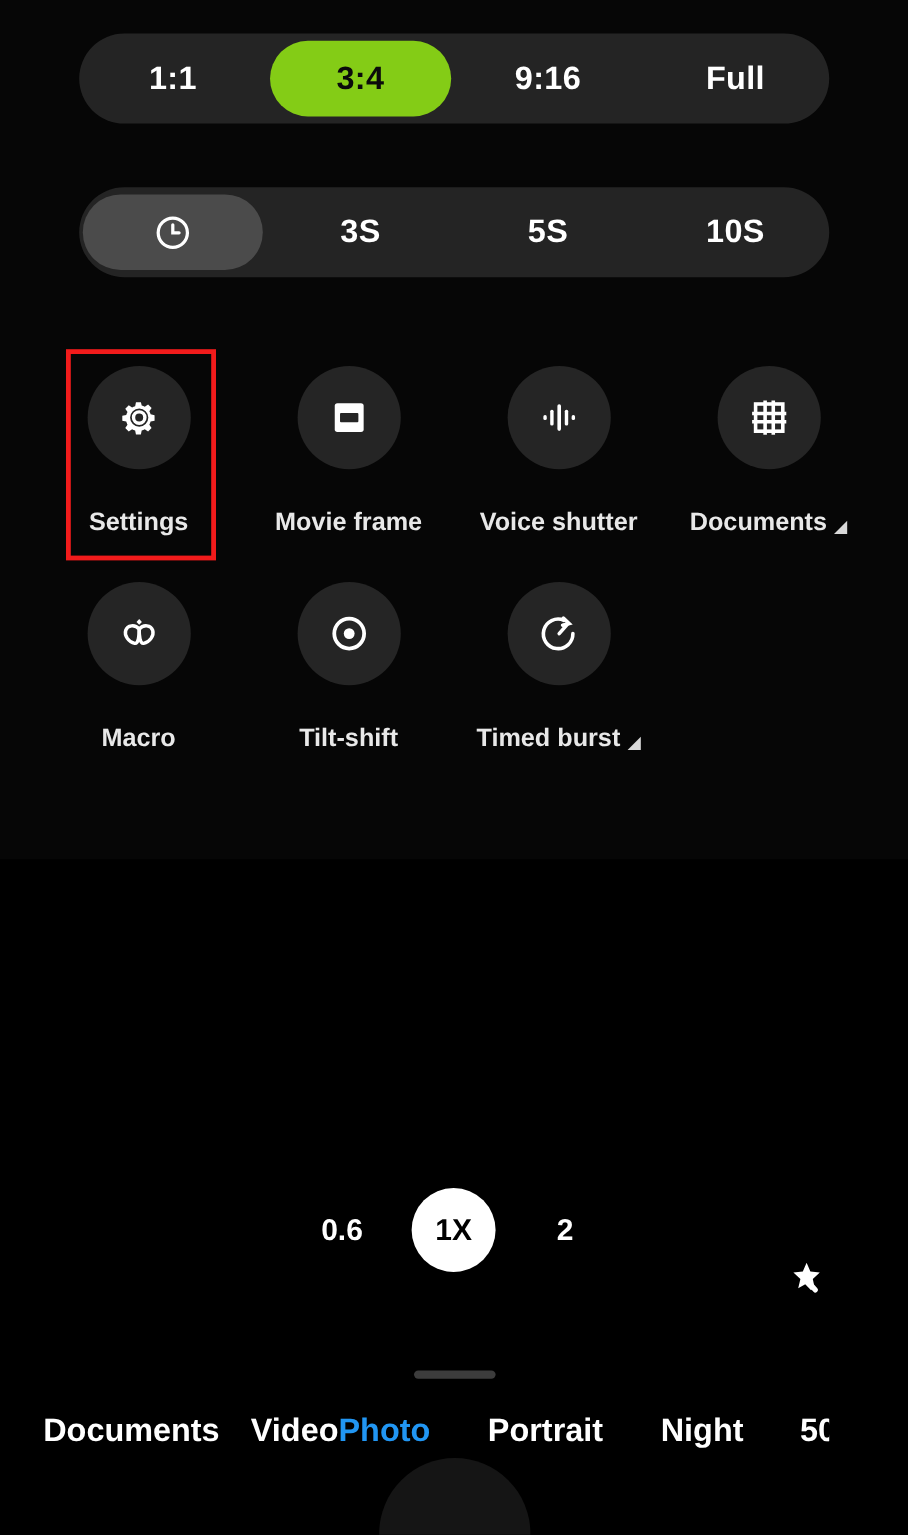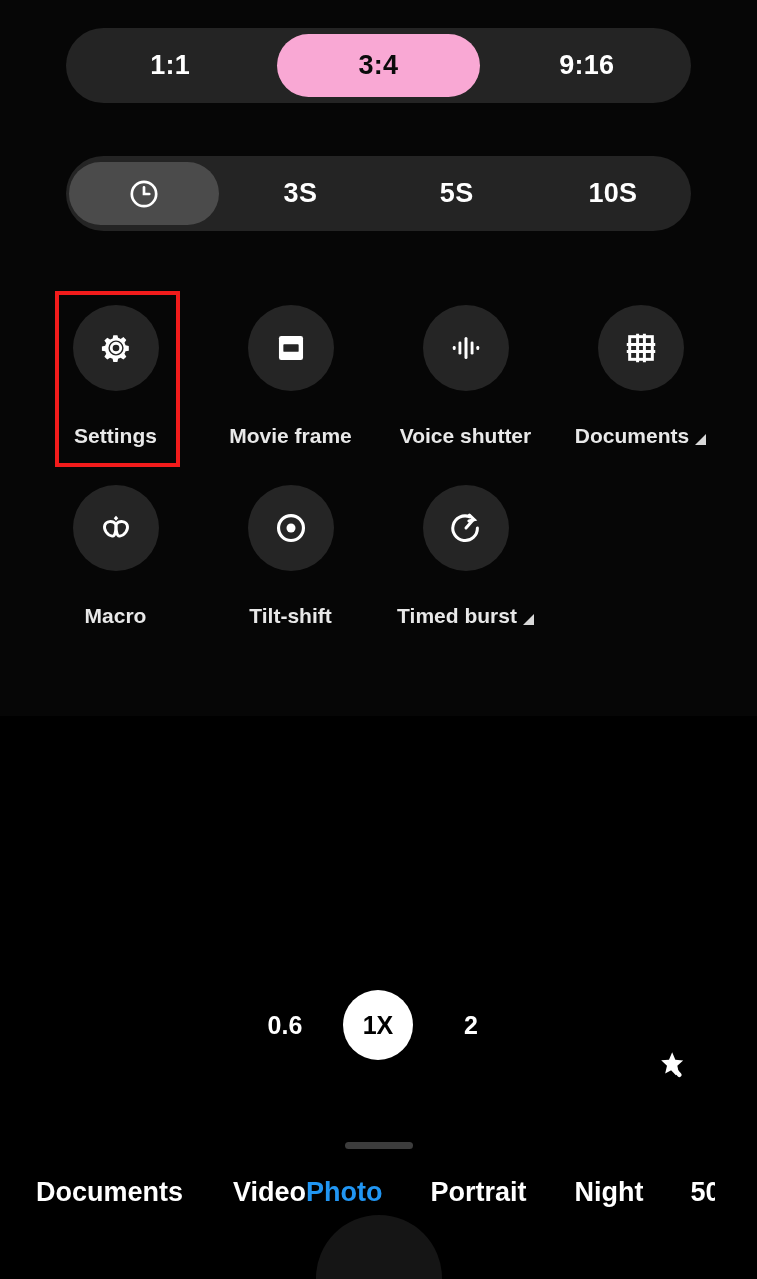--- a/index.html
+++ b/index.html
@@ -41,21 +41,21 @@
     display:flex;
     align-items:center;
     justify-content:center;
     border-radius:32px;
     color:#ffffff;
     font-size:27px;
     font-weight:bold;
     letter-spacing:0.3px;
   }
   .seg-item.active-blue {
-    background:#f9a8d4;
+    background:#84cc16;
     color:#0b0b0b;
   }
   .seg-item.active-gray {
     background:#4b4b4b;
     color:#ffffff;
   }
 
   
   #icon-grid {
     position:absolute;
@@ -188,20 +188,21 @@
 <body>
 
 <div id="screen">
 
   <div id="settings-panel">
 
     <div class="seg-pill" id="ratio-pill">
       <div class="seg-item">1:1</div>
       <div class="seg-item active-blue">3:4</div>
       <div class="seg-item">9:16</div>
+      <div class="seg-item">Full</div>
     </div>
 
     <div class="seg-pill" id="timer-pill">
       <div class="seg-item active-gray">
         <span>
           <svg width="34" height="34" viewBox="0 0 24 24" fill="none" stroke="#ffffff" stroke-width="1.9" stroke-linecap="round">
             <circle cx="12" cy="12" r="8.6"></circle>
             <path d="M12 7.3 V12 H15.7"></path>
           </svg>
         </span>
@@ -345,21 +346,21 @@
       <path d="M10.3 2.6l1.9 4.4 4.7.5-3.5 3.2 1 4.7-4.1-2.4-4.2 2.3 1.1-4.6L3.7 7.4l4.7-.4z"></path>
       <path d="M13.3 13.1l1.6-1.6 5.1 5.1-1.6 1.6z" transform="translate(-2.6,-1.2) scale(0.62) translate(6,10)"></path>
       <rect x="12.4" y="12.4" width="2.6" height="5.4" rx="1.2" transform="rotate(-42 13.7 15.1)"></rect>
     </svg>
   </div>
 
   <div id="mode-bar">
     <div id="drag-handle"></div>
     <div id="mode-list">
       <div class="mode-item" style="margin-left:36px;">Documents</div>
-      <div class="mode-item" style="margin-left:50px;">Video</div>
+      <div class="mode-item" style="margin-left:26px;">Video</div>
       <div class="mode-item selected" style="">Photo</div>
       <div class="mode-item" style="margin-left:48px;">Portrait</div>
       <div class="mode-item" style="margin-left:48px;">Night</div>
       <div class="mode-item clipped" style="margin-left:47px;width:24px;">50MP</div>
     </div>
     <div id="shutter-peek"></div>
   </div>
 
 </div>
 

